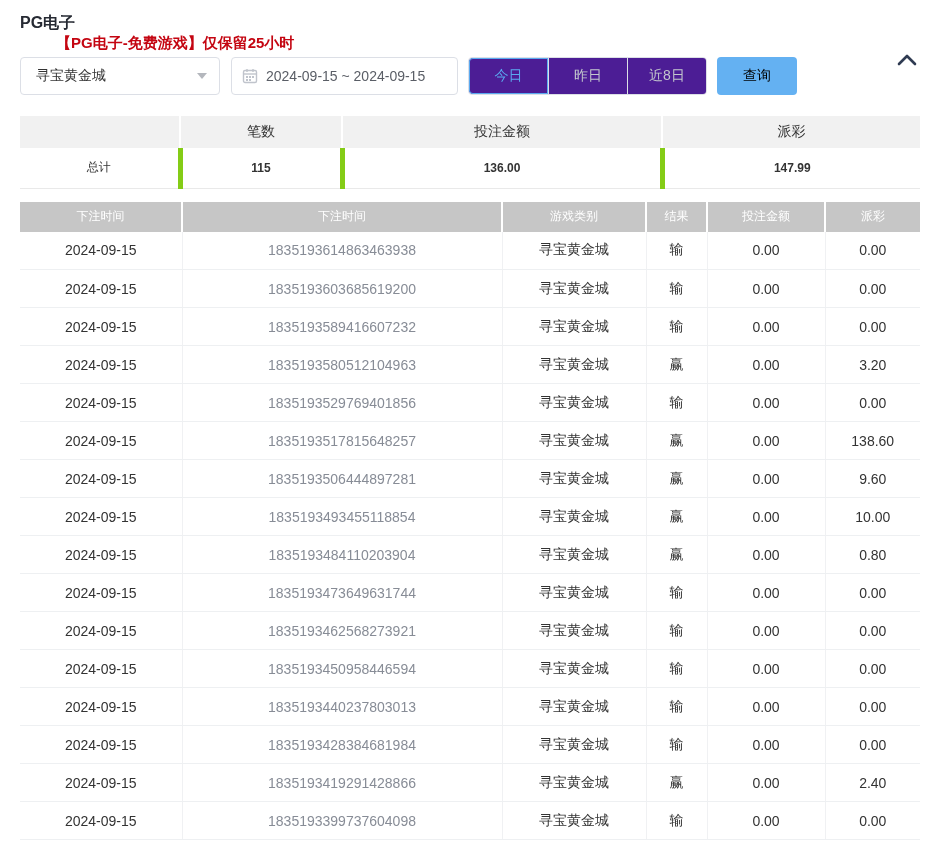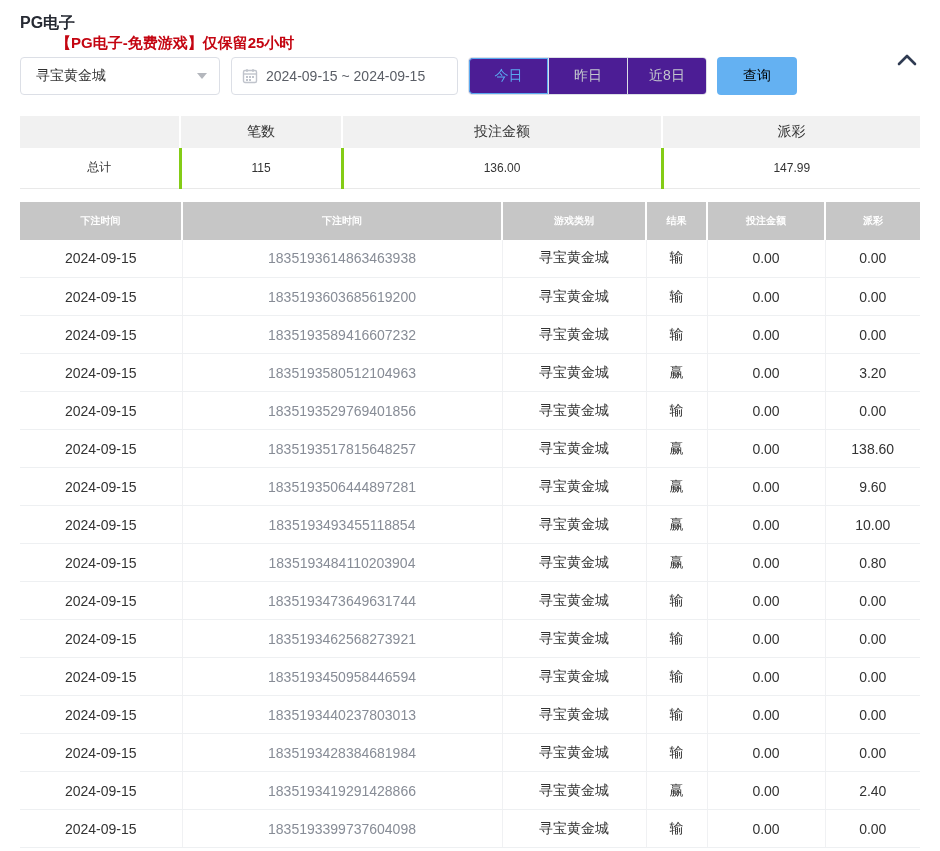--- a/index.html
+++ b/index.html
@@ -30,24 +30,24 @@
   .search-btn { margin-left: 10px; width: 80px; height: 38px; background: #64b1f2; color: #000000; border: none; border-radius: 4px; font-size: 14px; cursor: pointer; font-family: inherit; }
 
   
   table { border-collapse: collapse; table-layout: fixed; width: 900px; }
   td, th { text-align: center; overflow: hidden; white-space: nowrap; }
 
   .summary-table { margin-top: 21px; }
   .summary-table th { height: 32px; background: #f1f1f1; font-size: 14px; font-weight: 500; color: #333; }
   .summary-table th + th { border-left: 2px solid #fff; }
   .summary-table td { height: 40px; font-size: 12px; color: #333; border-bottom: 1px solid #e9e9e9; background: #fff; }
-  .summary-table td + td { border-left: 3px solid #84cc16; }
+  .summary-table td + td { border-left: 5px solid #84cc16; font-weight: bold; }
 
   .records-table { margin-top: 13px; }
-  .records-table th { height: 38px; background: #c6c6c6; color: #fff; font-size: 10px; font-weight: bold; }
+  .records-table th { height: 30px; background: #c6c6c6; color: #fff; font-size: 12px; font-weight: normal; }
   .records-table th + th { border-left: 2px solid #fff; }
   .records-table td { height: 38px; font-size: 14px; color: #333; border-bottom: 1px solid #eef0f2; background: #fff; }
   .records-table td + td { border-left: 1px solid #f0f1f3; }
   .records-table td.cell-id { color: #878c96; }
 </style>
 </head>
 <body>
 
 <div class="container">
 

